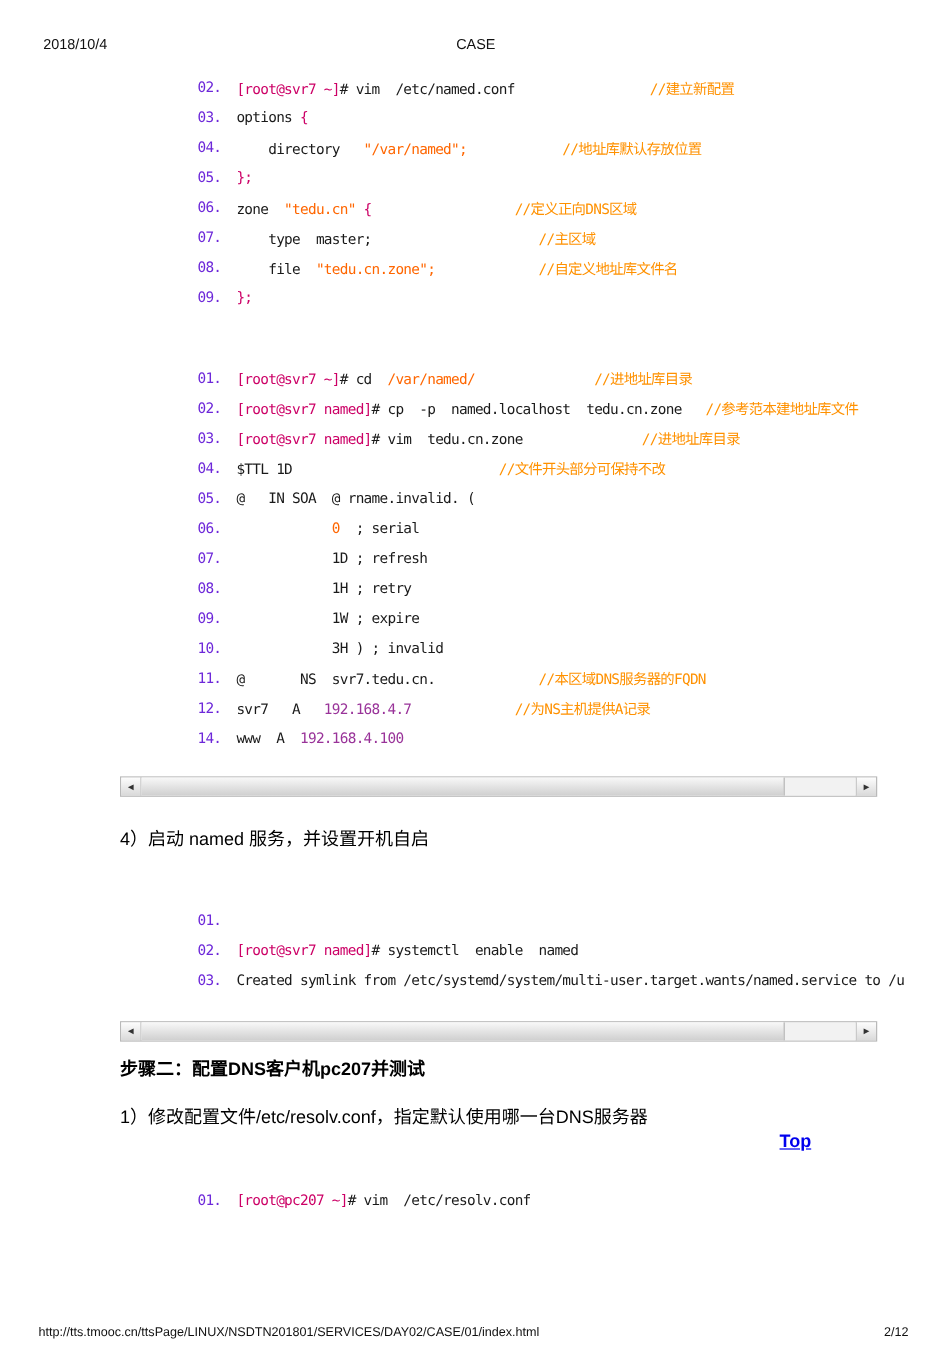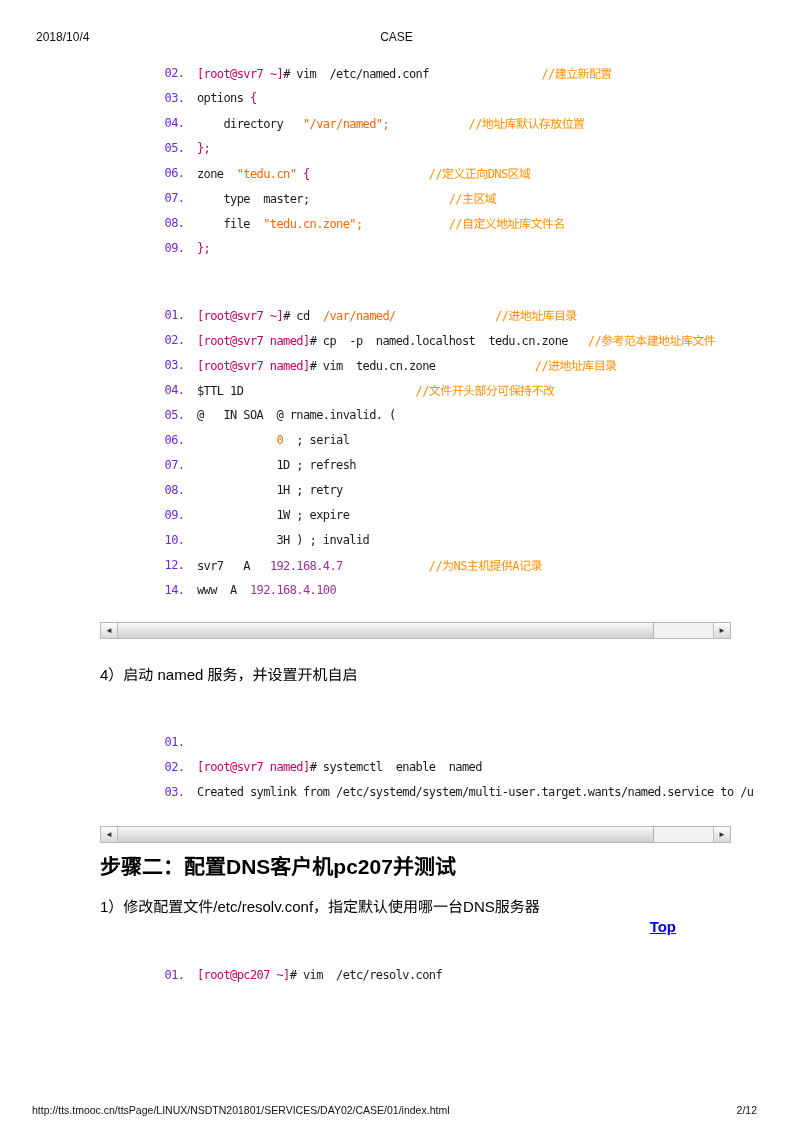--- a/index.html
+++ b/index.html
@@ -62,21 +62,21 @@
     font-size: 15px;
     font-weight: normal;
     line-height: 20px;
     color: #000;
   }
   .h3 { margin-top: 40px; }
   .h4 { margin-top: 26px; }
 
   .step-heading {
     margin-top: 14px;
-    font-size: 21px;
+    font-size: 15px;
     font-weight: bold;
     line-height: 20px;
     color: #000;
   }
   .step-sub {
     margin-top: 20px;
     font-size: 15px;
     line-height: 19px;
     color: #000;
   }
@@ -155,20 +155,21 @@
         <div class="code-line"><span class="lineno">01.</span><span class="code-text"><span class="seg-prompt">[root@svr7 ~]</span><span class="seg-plain"># cd  </span><span class="seg-string">/var/named/</span><span class="seg-comment">               //进地址库目录</span></span></div>
         <div class="code-line"><span class="lineno">02.</span><span class="code-text"><span class="seg-prompt">[root@svr7 named]</span><span class="seg-plain"># cp  -p  named.localhost  tedu.cn.zone</span><span class="seg-comment">   //参考范本建地址库文件</span></span></div>
         <div class="code-line"><span class="lineno">03.</span><span class="code-text"><span class="seg-prompt">[root@svr7 named]</span><span class="seg-plain"># vim  tedu.cn.zone</span><span class="seg-comment">               //进地址库目录</span></span></div>
         <div class="code-line"><span class="lineno">04.</span><span class="code-text"><span class="seg-plain">$TTL 1D</span><span class="seg-comment">                          //文件开头部分可保持不改</span></span></div>
         <div class="code-line"><span class="lineno">05.</span><span class="code-text"><span class="seg-plain">@   IN SOA  @ rname.invalid. (</span></span></div>
         <div class="code-line"><span class="lineno">06.</span><span class="code-text"><span class="seg-plain">            </span><span class="seg-string">0</span><span class="seg-plain">  ; serial</span></span></div>
         <div class="code-line"><span class="lineno">07.</span><span class="code-text"><span class="seg-plain">            1D ; refresh</span></span></div>
         <div class="code-line"><span class="lineno">08.</span><span class="code-text"><span class="seg-plain">            1H ; retry</span></span></div>
         <div class="code-line"><span class="lineno">09.</span><span class="code-text"><span class="seg-plain">            1W ; expire</span></span></div>
         <div class="code-line"><span class="lineno">10.</span><span class="code-text"><span class="seg-plain">            3H ) ; invalid</span></span></div>
+        <div class="code-line"><span class="lineno">11.</span><span class="code-text"><span class="seg-plain">@       NS  svr7.tedu.cn.</span><span class="seg-comment">             //本区域DNS服务器的FQDN</span></span></div>
         <div class="code-line"><span class="lineno">12.</span><span class="code-text"><span class="seg-plain">svr7   A   </span><span class="seg-ip">192.168.4.7</span><span class="seg-comment">             //为NS主机提供A记录</span></span></div>
         <div class="code-line"><span class="lineno">14.</span><span class="code-text"><span class="seg-plain">www  A  </span><span class="seg-ip">192.168.4.100</span></span></div>
       </section>
 
     <div class="hscroll sb1">
       <div class="sb-btn sb-btn-left">
         <span>◄</span>
       </div>
       <div class="sb-track">
         <div class="sb-thumb"></div>

